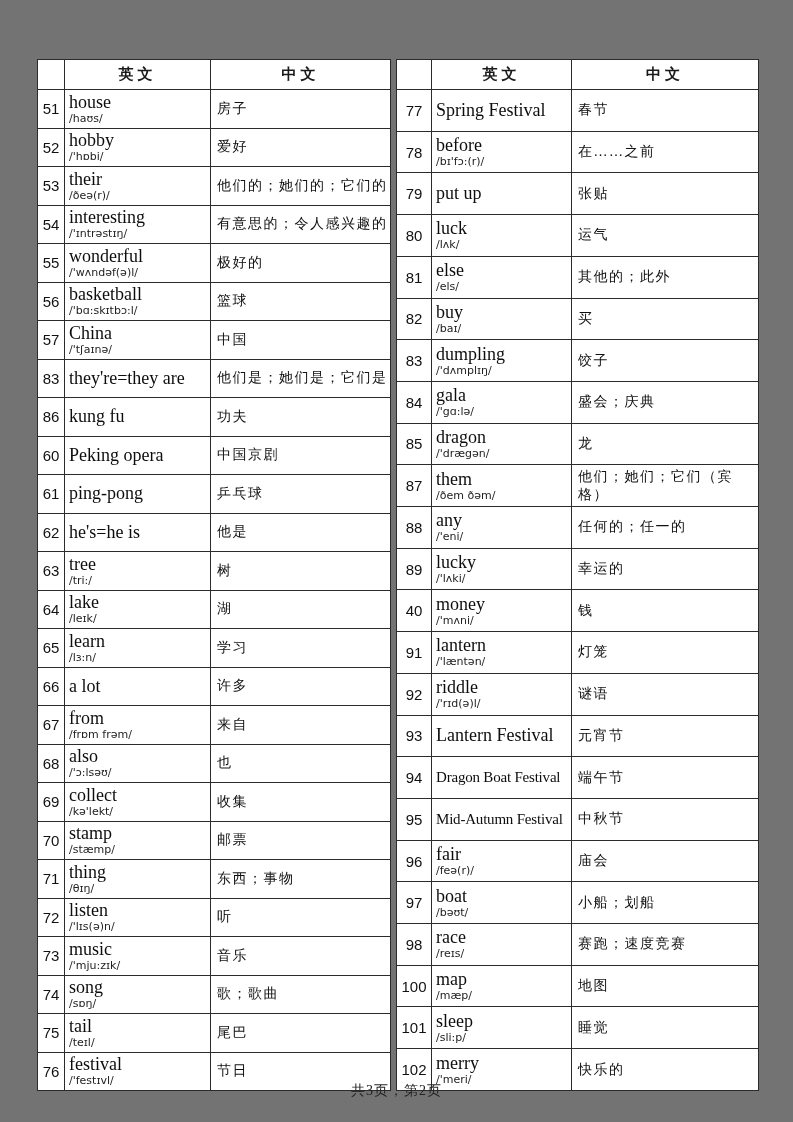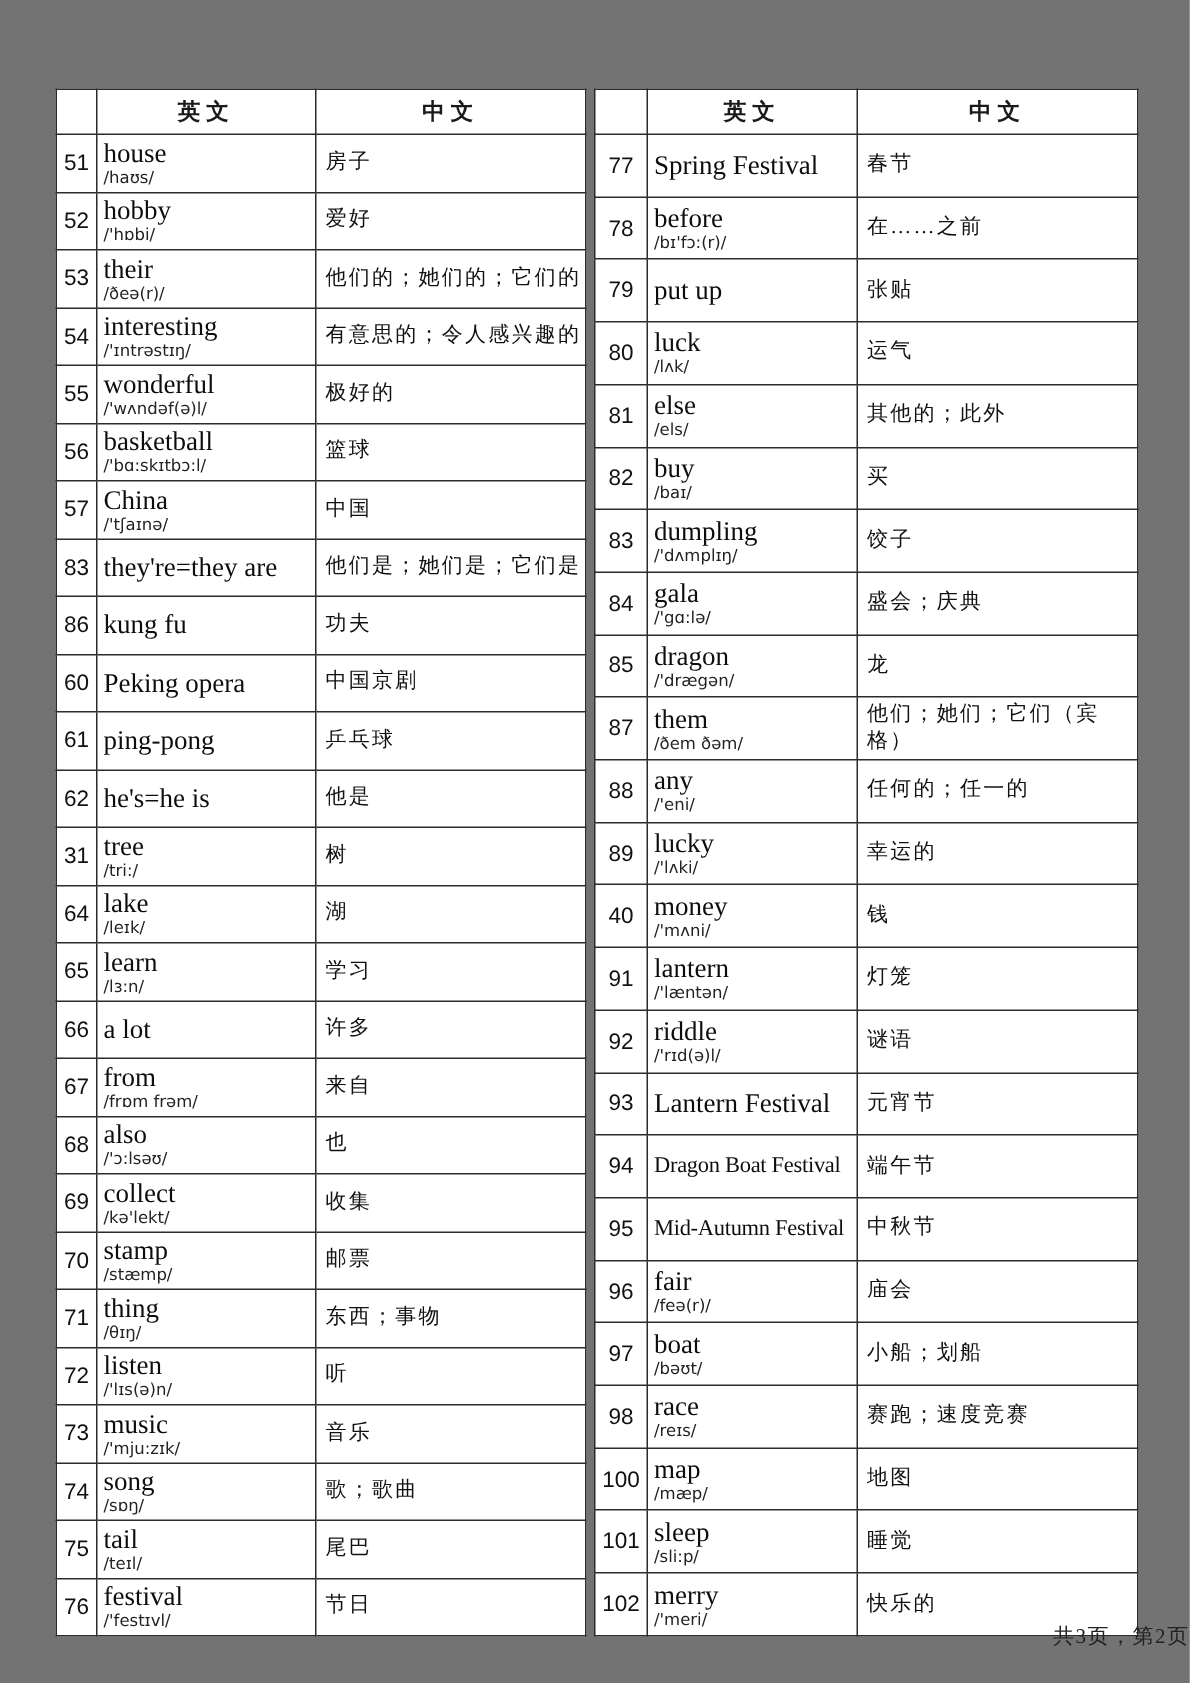--- a/index.html
+++ b/index.html
@@ -16,21 +16,21 @@
      letter-spacing:4px;}
   td{padding:0;vertical-align:middle;height:37.5px;overflow:hidden;}
   td.num{text-align:center;font-family:"Liberation Sans", sans-serif;
      font-size:15px;color:#111;margin-left:48px;}
   td.en{padding-left:4px;}
   .word{font-family:"Liberation Serif", serif;font-size:18px;line-height:19px;color:#0d0d0d;white-space:nowrap;}
   .word.tight{font-size:15px;letter-spacing:-0.2px;}
   .ipa{font-family:"DejaVu Sans", sans-serif;font-size:11px;line-height:13px;color:#222;white-space:nowrap;}
   td.zh{padding-left:6px;padding-right:2px;font-size:14px;line-height:18px;
      letter-spacing:1.5px;color:#111;}
-  .footer{position:absolute;left:0;top:1082px;width:100%;text-align:right;
+  .footer{position:absolute;left:0;top:1082px;width:100%;text-align:center;
      font-size:14px;color:#222;letter-spacing:1px;}
 </style>
 </head>
 <body>
 
 <div class="sheet">
   <div class="tables">
 
     <table>
       <colgroup>
@@ -131,21 +131,21 @@
             <td class="zh">乒乓球</td>
           </tr>
           <tr>
             <td class="num">62</td>
             <td class="en">
               <div class="word">he's=he is</div>
             </td>
             <td class="zh">他是</td>
           </tr>
           <tr>
-            <td class="num">31</td>
+            <td class="num">63</td>
             <td class="en">
               <div class="word">tree</div>
               <div class="ipa">/tri:/</div>
             </td>
             <td class="zh">树</td>
           </tr>
           <tr>
             <td class="num">64</td>
             <td class="en">
               <div class="word">lake</div>

